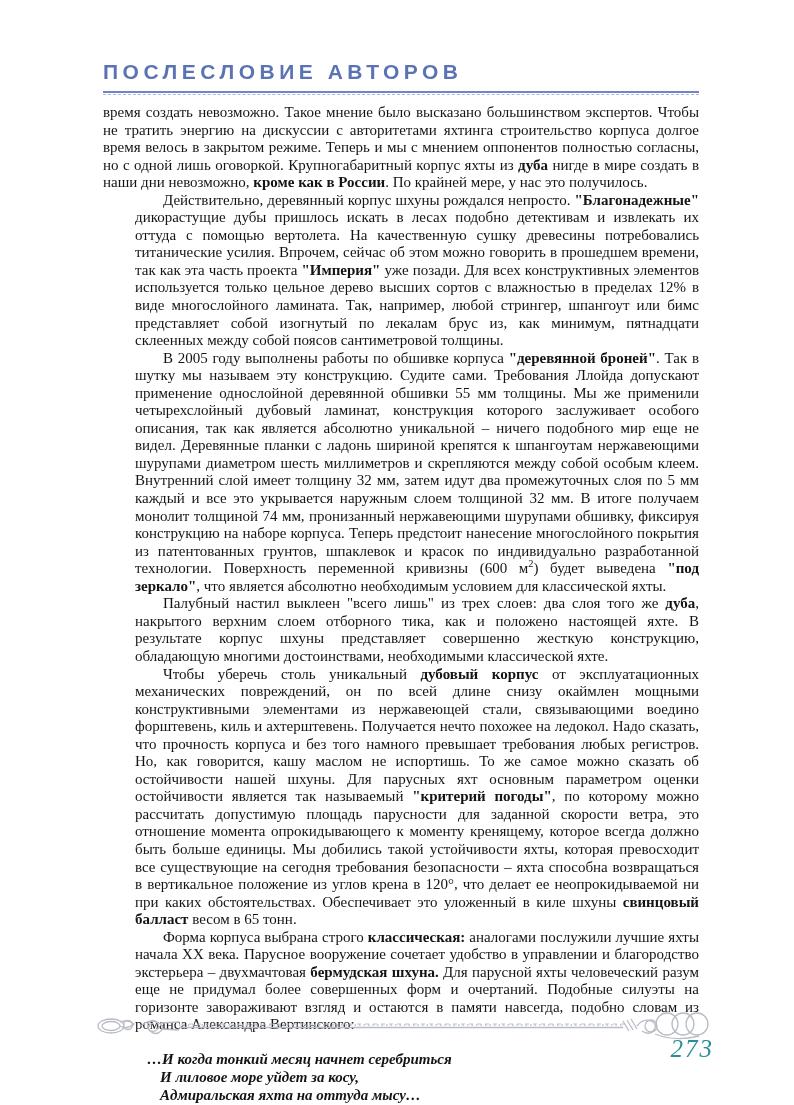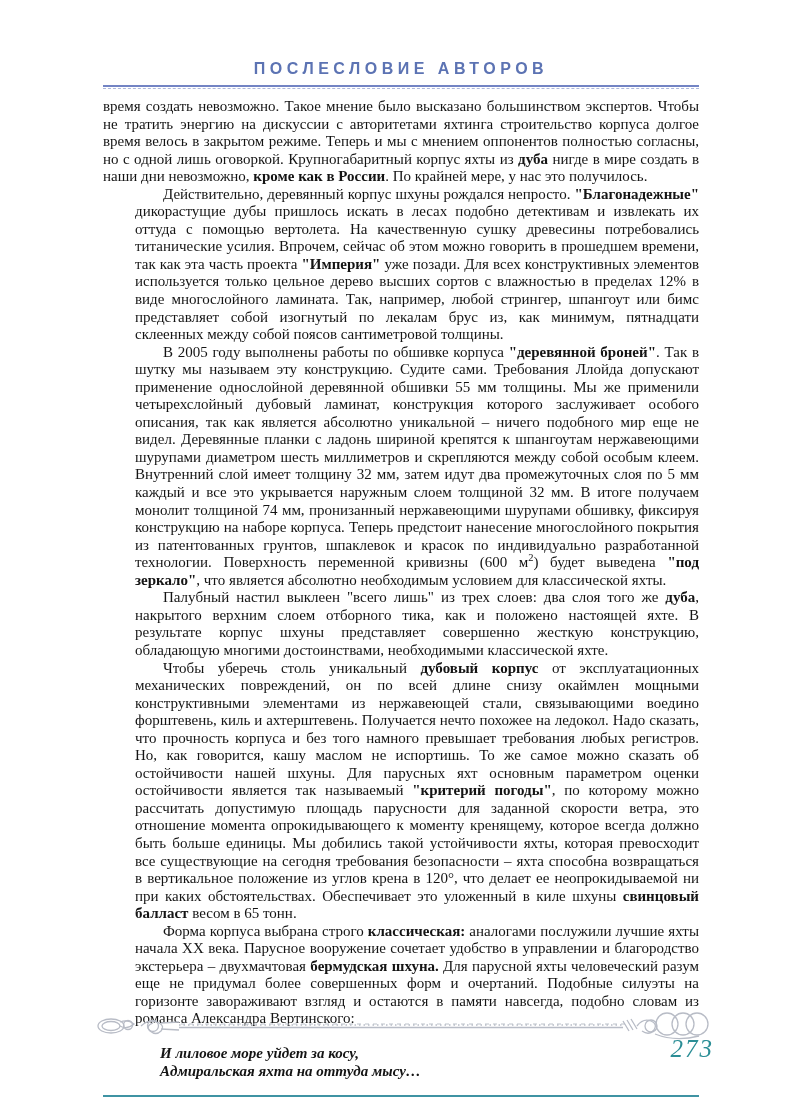--- a/index.html
+++ b/index.html
@@ -14,23 +14,23 @@
     box-sizing: border-box;
   }
   .content {
     position: absolute;
     left: 103px;
     top: 0;
     width: 596px;
   }
   .header-title {
     margin-top: 60px;
-    text-align: center;
+    text-align: left;
     font-family: "Liberation Sans", sans-serif;
-    font-size: 16px;
+    font-size: 21px;
     font-weight: bold;
     letter-spacing: 4.5px;
     color: #5c73b3;
   }
   .header-rule {
     margin-top: 7px;
     height: 0;
     border-top: 2px solid #7384c4;
   }
   .header-rule-dashes {
@@ -105,20 +105,21 @@
     <div class="article" id="article">
         <p class="body-par"><span>время создать невозможно. Такое мнение было высказано большинством экспертов. Чтобы не тратить энергию на дискуссии с авторитетами яхтинга строительство корпуса долгое время велось в закрытом режиме. Теперь и мы с мнением оппонентов полностью согласны, но с одной лишь оговоркой. Крупногабаритный корпус яхты из </span><span class="bi">дуба</span><span> нигде в мире создать в наши дни невозможно, </span><span class="bi">кроме как в России</span><span>. По крайней мере, у нас это получилось.</span></p>
         <p class="body-par indent"><span>Действительно, деревянный корпус шхуны рождался непросто. </span><span class="bi">"Благонадежные"</span><span> дикорастущие дубы пришлось искать в лесах подобно детективам и извлекать их оттуда с помощью вертолета. На качественную сушку древесины потребовались титанические усилия. Впрочем, сейчас об этом можно говорить в прошедшем времени, так как эта часть проекта </span><span class="bi">"Империя"</span><span> уже позади. Для всех конструктивных элементов используется только цельное дерево высших сортов с влажностью в пределах 12% в виде многослойного ламината. Так, например, любой стрингер, шпангоут или бимс представляет собой изогнутый по лекалам брус из, как минимум, пятнадцати склеенных между собой поясов сантиметровой толщины.</span></p>
         <p class="body-par indent"><span>В 2005 году выполнены работы по обшивке корпуса </span><span class="bi">"деревянной броней"</span><span>. Так в шутку мы называем эту конструкцию. Судите сами. Требования Ллойда допускают применение однослойной деревянной обшивки 55 мм толщины. Мы же применили четырехслойный дубовый ламинат, конструкция которого заслуживает особого описания, так как является абсолютно уникальной – ничего подобного мир еще не видел.  Деревянные планки с ладонь шириной крепятся к шпангоутам нержавеющими шурупами диаметром шесть миллиметров и скрепляются между собой особым клеем. Внутренний слой имеет толщину 32 мм, затем идут два промежуточных слоя по 5 мм каждый и все это укрывается наружным слоем толщиной 32 мм. В итоге получаем монолит толщиной 74 мм, пронизанный нержавеющими шурупами обшивку, фиксируя конструкцию на наборе  корпуса. Теперь предстоит нанесение многослойного покрытия из патентованных грунтов, шпаклевок и красок по индивидуально разработанной технологии. Поверхность переменной кривизны (600 м</span><span class="sup">2</span><span>) будет выведена </span><span class="bi">"под зеркало"</span><span>, что является абсолютно необходимым условием для классической яхты.</span></p>
         <p class="body-par indent"><span>Палубный настил выклеен "всего лишь" из трех слоев: два слоя того же </span><span class="bi">дуба</span><span>,  накрытого верхним слоем отборного тика, как и положено настоящей яхте. В результате  корпус шхуны представляет совершенно жесткую конструкцию, обладающую многими достоинствами, необходимыми классической яхте.</span></p>
         <p class="body-par indent"><span>Чтобы уберечь столь уникальный </span><span class="bi">дубовый корпус</span><span> от эксплуатационных механических повреждений, он по всей длине снизу окаймлен мощными конструктивными элементами из нержавеющей стали, связывающими воедино форштевень, киль и ахтерштевень. Получается нечто похожее на ледокол. Надо сказать, что прочность корпуса и без того намного превышает требования любых регистров. Но, как говорится, кашу маслом не испортишь. То же самое можно сказать об остойчивости нашей шхуны. Для парусных яхт основным параметром оценки остойчивости является так называемый </span><span class="bi">"критерий погоды"</span><span>, по которому можно рассчитать допустимую площадь парусности для заданной скорости ветра, это отношение момента опрокидывающего к моменту кренящему, которое всегда должно быть больше единицы. Мы добились такой устойчивости яхты, которая превосходит все существующие на сегодня требования безопасности – яхта способна возвращаться в вертикальное положение из углов крена  в 120°, что делает ее неопрокидываемой ни при каких обстоятельствах. Обеспечивает это уложенный в киле шхуны </span><span class="bi">свинцовый балласт</span><span> весом в 65 тонн.</span></p>
         <p class="body-par indent"><span>Форма корпуса выбрана строго </span><span class="bi">классическая:</span><span> аналогами послужили лучшие яхты начала XX века. Парусное вооружение сочетает удобство в управлении и благородство экстерьера – двухмачтовая </span><span class="bi">бермудская шхуна.</span><span> Для парусной яхты человеческий разум еще не придумал более совершенных форм и очертаний. Подобные силуэты на горизонте завораживают взгляд и остаются в памяти навсегда, подобно словам из романса Александра Вертинского:</span></p>
       </div>
 
     <div class="poem" id="poem">
+        <div class="poem-line first">…И когда тонкий месяц начнет серебриться</div>
         <div class="poem-line">И лиловое море уйдет за косу,</div>
         <div class="poem-line">Адмиральская яхта на оттуда мысу…</div>
       </div>
 
     <div class="footer-sep"></div>
 
     <p class="footer-note">К сожалению, такие силуэты в наши дни можно пересчитать по пальцам. Яркий пример классической шхуны – 168-футовая трехмачтовая красавица "Шенандоа". Она была построена в Нью-Йорке в 1902 году. С тех пор неоднократно меняла владельцев, флаг регистрации и подвергалась серьезным переоборудованиям. Так, на ней теперь есть двигатель, изменились инженерные системы, паруса пошиты из дакрона, а стеньги изготовлены из углепластика.</p>
   </div>
 
   <div class="rope-band">

